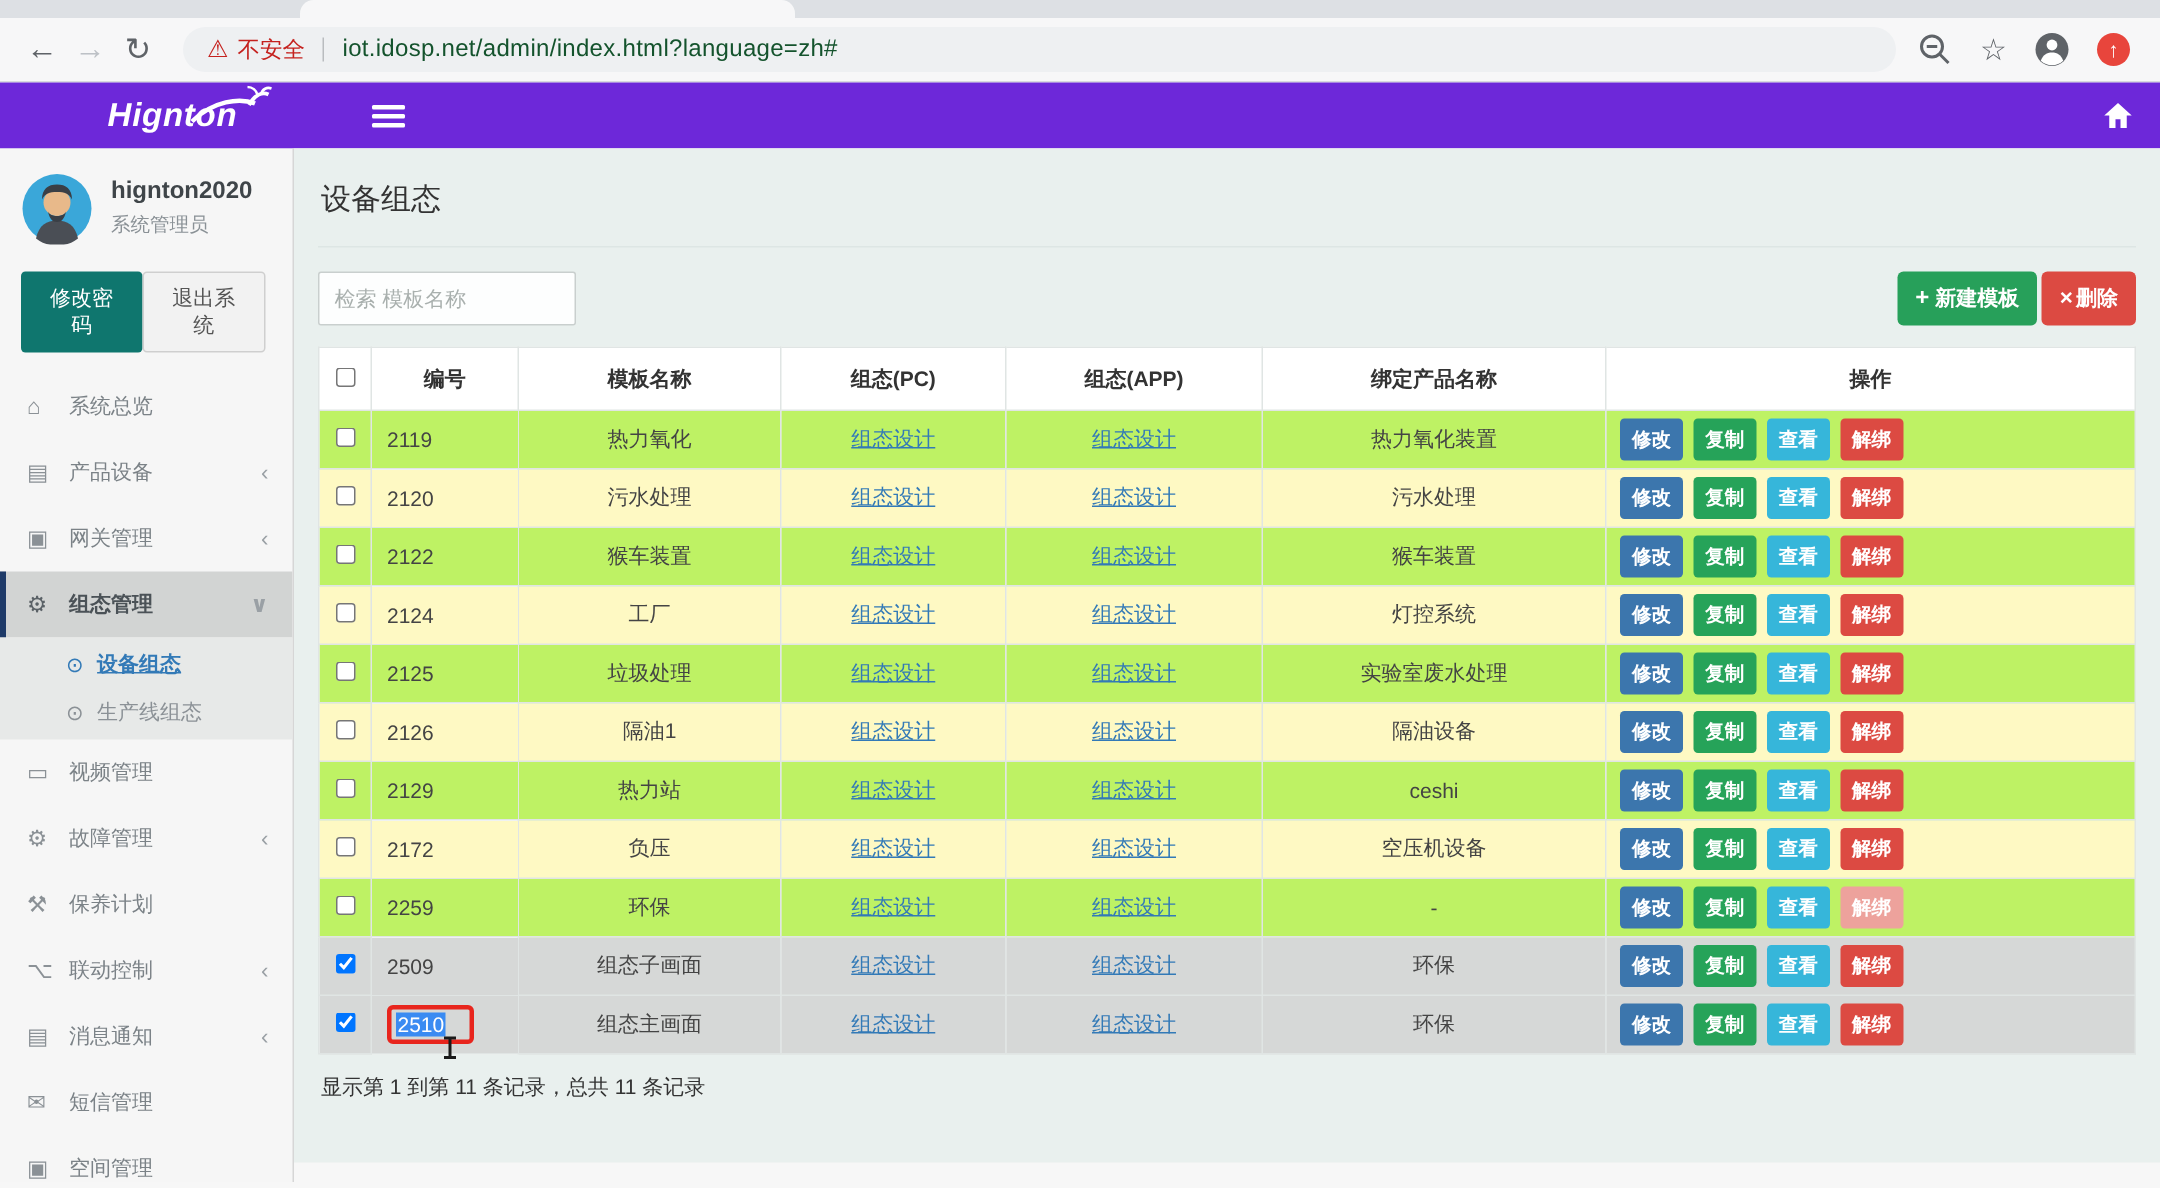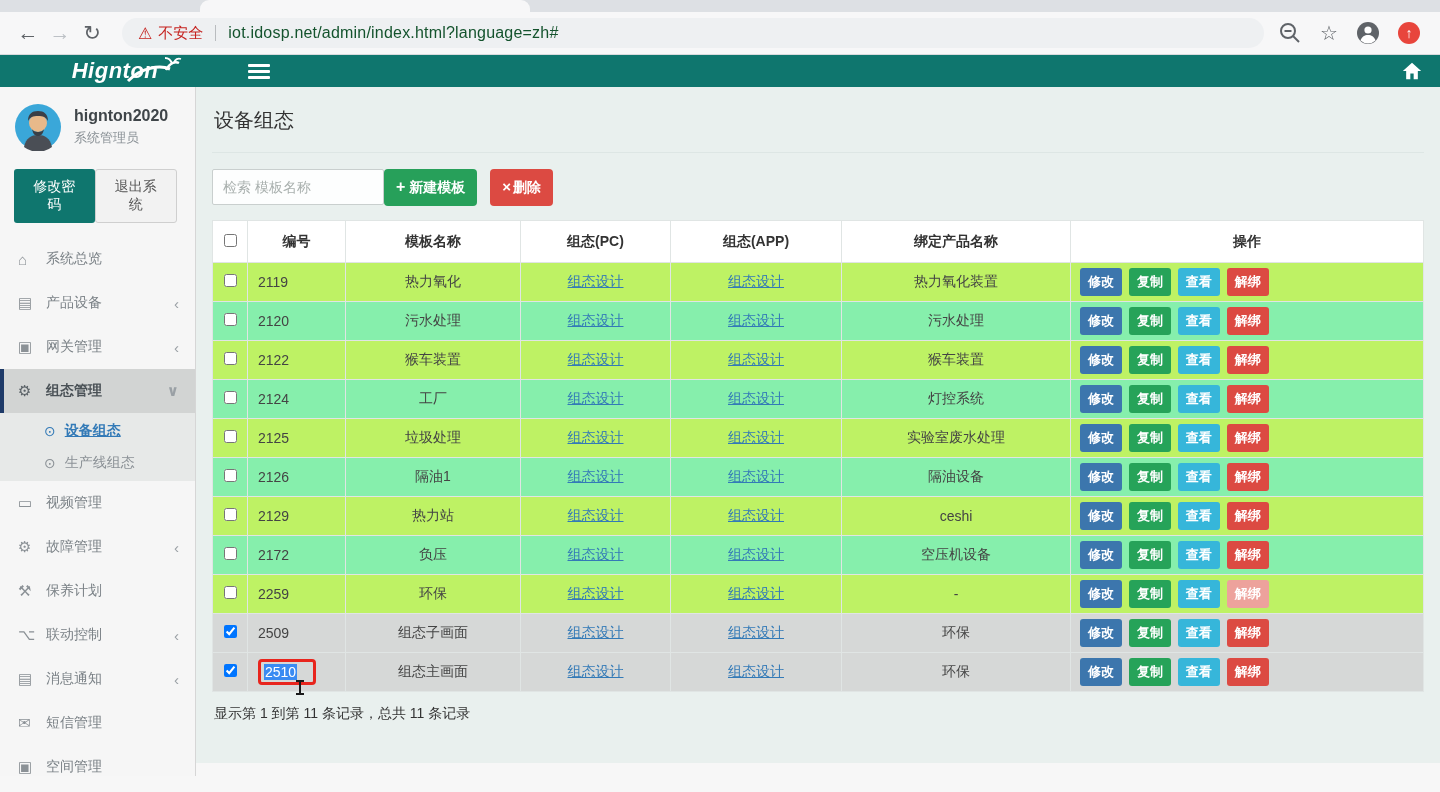--- a/index.html
+++ b/index.html
@@ -16,21 +16,21 @@
   .warn-ic { color:#c5221f; font-size:16px; margin-right:6px; }
   .warn-text { color:#c5221f; font-size:15px; }
   .url-sep { width:1px; height:16px; background:#b9bcbf; margin:0 12px; }
   .url-text { color:#14532d; font-size:16px; letter-spacing:.2px; }
   .chrome-right { display:flex; align-items:center; gap:18px; padding-right:8px; }
   .star-ic { font-size:20px; color:#5f6368; cursor:pointer; }
   .profile-ic { width:24px; height:24px; cursor:pointer; }
   .update-ic { width:22px; height:22px; border-radius:50%; background:#e8453c; color:#fff; font-size:14px; font-weight:bold; display:flex; align-items:center; justify-content:center; cursor:pointer; }
 
   
-  .app-header { height:32px; background:#0f766e; display:flex; align-items:center;text-align:center; }
+  .app-header { height:44px; background:#6d28d9; display:flex; align-items:center;text-align:center; }
   .logo-area { width:230px; display:flex; justify-content:center; align-items:center; position:relative; height:100%; }
   .logo-text { color:#fff; font-size:22px; font-weight:bold; font-style:italic; letter-spacing:.5px; }
   .logo-deer { position:absolute; right:48px; top:2px; }
   .hamburger { margin-left:18px; width:22px; cursor:pointer; }
   .hamburger i { display:block; height:3px; background:#fff; margin:3px 0; border-radius:1px; }
   .header-spacer { flex:1; }
   .home-ic { margin-right:18px; cursor:pointer; display:flex; }
 
   
   .app-body { display:flex; height:689px; }
@@ -56,37 +56,37 @@
   .menu-item.active .mi-icon { color:#5a6166; }
   .submenu { background:#e7e9e8; padding:2px 0; }
   .submenu-item { height:32px; display:flex; align-items:center; padding-left:44px; font-size:14px; color:#8b9196; cursor:pointer; }
   .sm-icon { margin-right:9px; font-size:14px; }
   .submenu-item.active .sm-icon { color:#337ab7; }
   .submenu-item.active .sm-label { color:#337ab7; text-decoration:underline; font-weight:bold; }
 
   
   .page-title { font-size:20px; font-weight:normal; color:#333; margin:10px 0 18px 2px; }
   .panel { border-top:1px solid #dde6e4; padding-top:16px; }
-  .panel-toolbar { display:flex; align-items:flex-start; margin-bottom:14px; }
+  .panel-toolbar { display:flex; justify-content:space-between; align-items:flex-start; margin-bottom:14px; }
   .search-input { width:172px; height:36px; border:1px solid #c9cfce; border-radius:2px; padding:0 10px; font-size:14px; background:#fdfefe; color:#333; }
   .search-input::placeholder { color:#a9b0ae; }
-  .toolbar-btns { display:flex; gap:13px;border-radius:18px; }
+  .toolbar-btns { display:flex; gap:3px;border-radius:18px; }
   .btn-green, .btn-red { border:none; border-radius:4px; color:#fff; font-size:14px; font-weight:bold; padding:9px 12px; cursor:pointer; }
   .btn-green { background:#27a05a; }
   .btn-red { background:#dc4a42; }
   .btn-green::before { content:"+"; font-size:16px; font-weight:bold; margin-right:4px; }
   .btn-red::before { content:"×"; font-size:15px; font-weight:bold; margin-right:2px; }
 
   
   table { width:100%; border-collapse:collapse; table-layout:fixed; background:#fff; }
   th, td { border:1px solid #e0e5e4; }
   th { height:42px; font-size:14px; color:#333; font-weight:bold; text-align:center; background:#fff; }
   td { height:39px; font-size:14px; color:#444; text-align:center; }
   tr.odd td { background:#bef264; }
-  tr.even td { background:#86efac; }
+  tr.even td { background:#fef9c3; }
   tr.selected td { background:#d6d8d7; }
   td.c-id { text-align:left; padding-left:10px; position:relative; }
   td.c-ops { text-align:left; padding-left:9px; }
   a.design { color:#337ab7; text-decoration:underline; font-size:14px; cursor:pointer; }
   .op { border:none; border-radius:3px; color:#fff; font-size:13px; font-weight:bold; padding:5px 8px; margin-right:3px; cursor:pointer; }
   .op-edit { background:#3c76ad; }
   .op-copy { background:#26a359; }
   .op-view { background:#36b6da; }
   .op-unbind { background:#dc4a42; }
   .op-unbind.disabled { background:#eda29c; }

